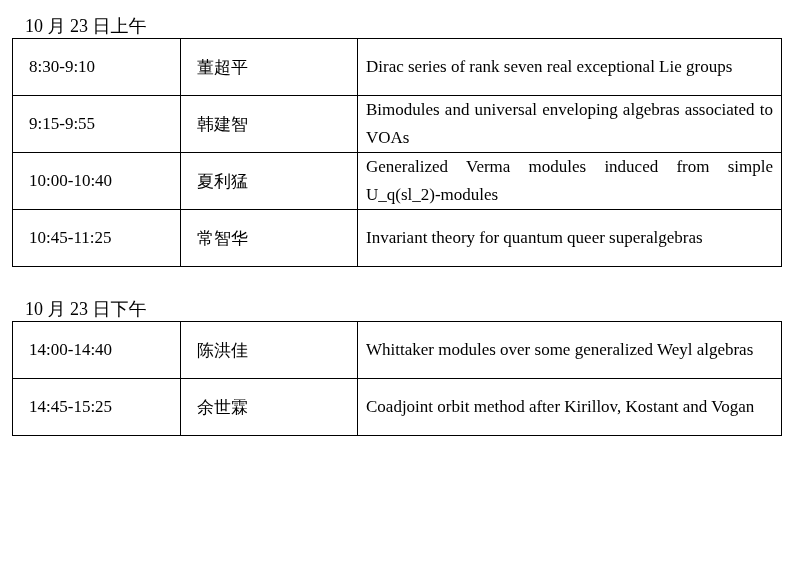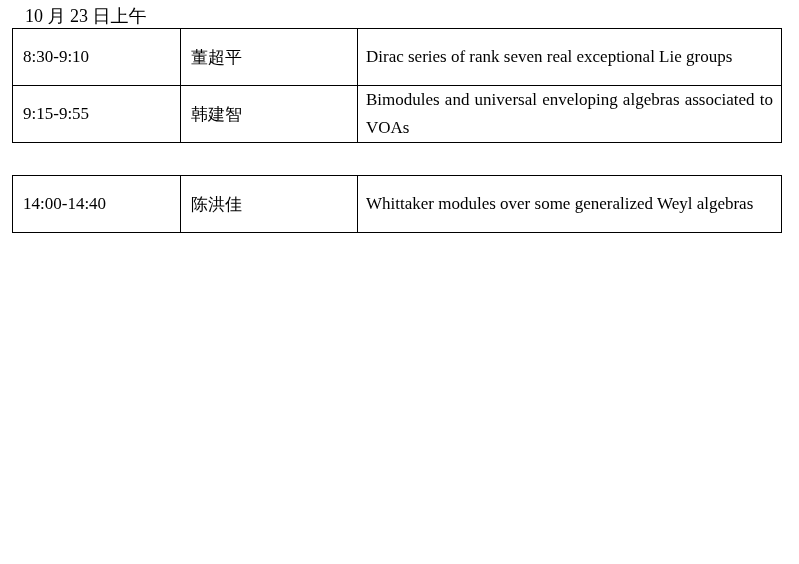--- a/index.html
+++ b/index.html
@@ -13,42 +13,42 @@
     width: 799px;
     height: 564px;
     box-sizing: border-box;
     padding: 6px 0 0 12px;
     background: #ffffff;
     overflow: hidden;
   }
   .section-title {
     font-size: 18px;
     line-height: 20px;
-    margin: 0 0 2px 13px;
+    margin: 10px 0 2px 13px;
     white-space: pre;
   }
   table.schedule {
     border-collapse: collapse;
     table-layout: fixed;
     width: 769px;
   }
   table.schedule td {
     border: 1px solid #000000;
     font-size: 17px;
     overflow: hidden;
   }
   table.schedule tr {
     height: 57px;
   }
   col.col-time    { width: 168px; }
   col.col-speaker { width: 177px; }
   col.col-talk    { width: 424px; }
   td.time-cell, td.speaker-cell {
     vertical-align: middle;
-    padding-left: 10px;
+    padding-left: 16px;
   }
   td.talk-cell {
     vertical-align: middle;
     text-align: justify;
     padding: 0 8px;
     line-height: 28px;
     font-family: Liberation Serif, serif;
   }
   .section-afternoon {
     margin-top: 32px;
@@ -71,34 +71,50 @@
         <tr>
           <td class="time-cell">8:30-9:10</td>
           <td class="speaker-cell">董超平</td>
           <td class="talk-cell">Dirac series of rank seven real exceptional Lie groups</td>
         </tr>
         <tr>
           <td class="time-cell">9:15-9:55</td>
           <td class="speaker-cell">韩建智</td>
           <td class="talk-cell">Bimodules and universal enveloping algebras associated to VOAs</td>
         </tr>
+        <tr>
+          <td class="time-cell">10:00-10:40</td>
+          <td class="speaker-cell">夏利猛</td>
+          <td class="talk-cell">Generalized Verma modules induced from simple U_q(sl_2)-modules</td>
+        </tr>
+        <tr>
+          <td class="time-cell">10:45-11:25</td>
+          <td class="speaker-cell">常智华</td>
+          <td class="talk-cell">Invariant theory for quantum queer superalgebras</td>
+        </tr>
       </tbody>
     </table>
   </div>
 
   <div class="section section-afternoon">
+    <p class="section-title">10 月 23 日下午</p>
     <table class="schedule">
       <colgroup>
         <col class="col-time">
           <col class="col-speaker">
           <col class="col-talk">
       </colgroup>
       <tbody>
         <tr>
           <td class="time-cell">14:00-14:40</td>
           <td class="speaker-cell">陈洪佳</td>
           <td class="talk-cell">Whittaker modules over some generalized Weyl algebras</td>
         </tr>
+        <tr>
+          <td class="time-cell">14:45-15:25</td>
+          <td class="speaker-cell">余世霖</td>
+          <td class="talk-cell">Coadjoint orbit method after Kirillov, Kostant and Vogan</td>
+        </tr>
       </tbody>
     </table>
   </div>
 
 </div>
 
 </body></html>

